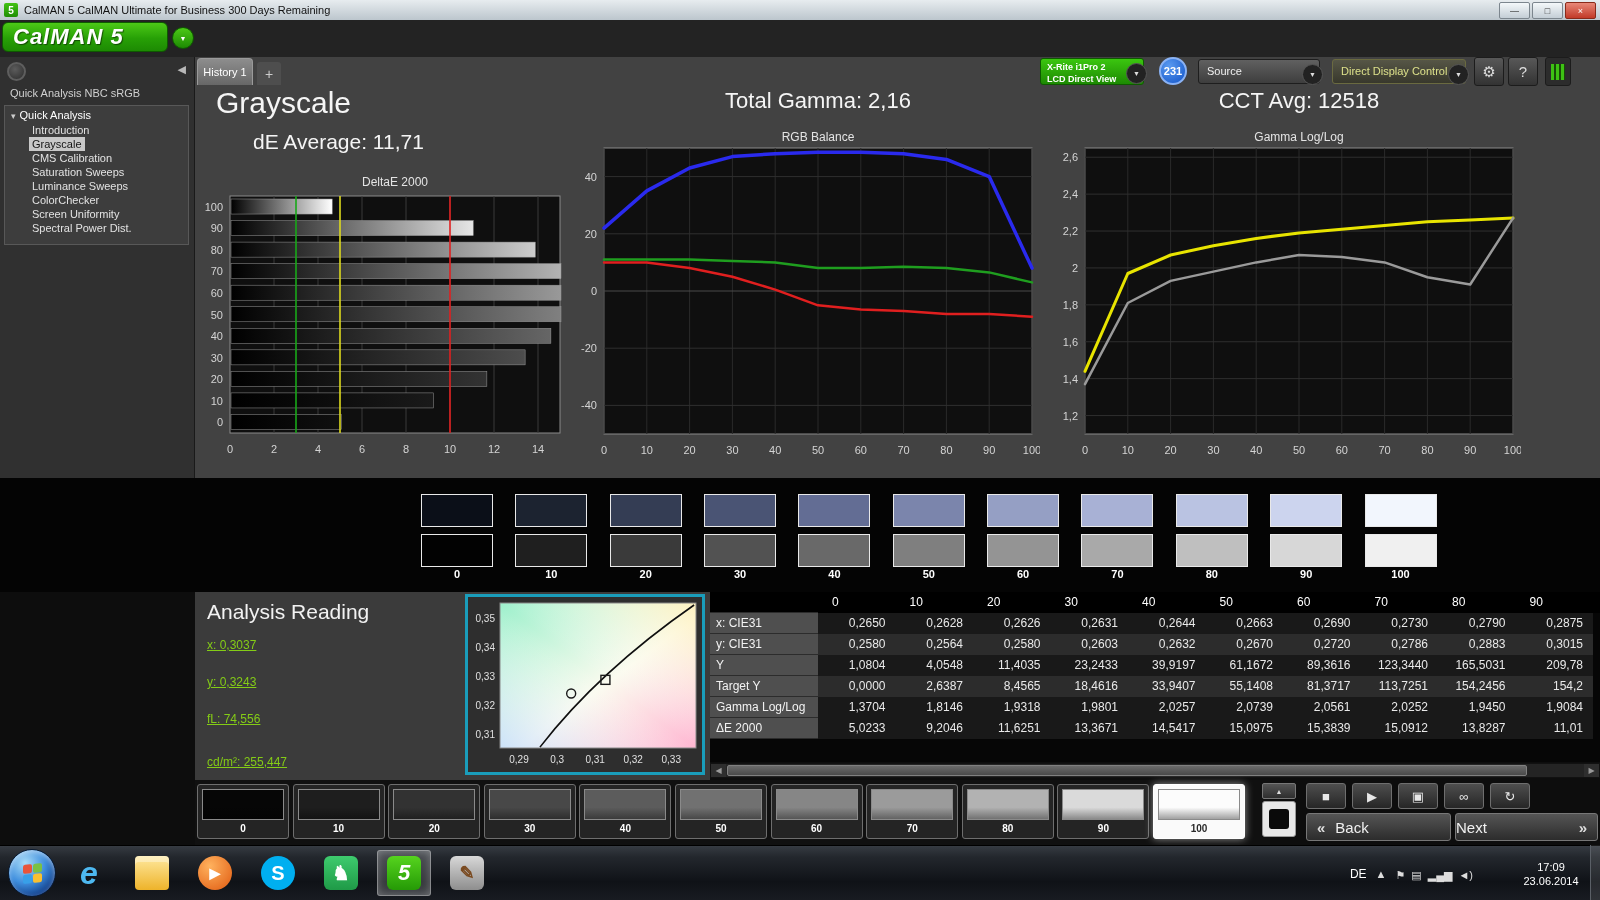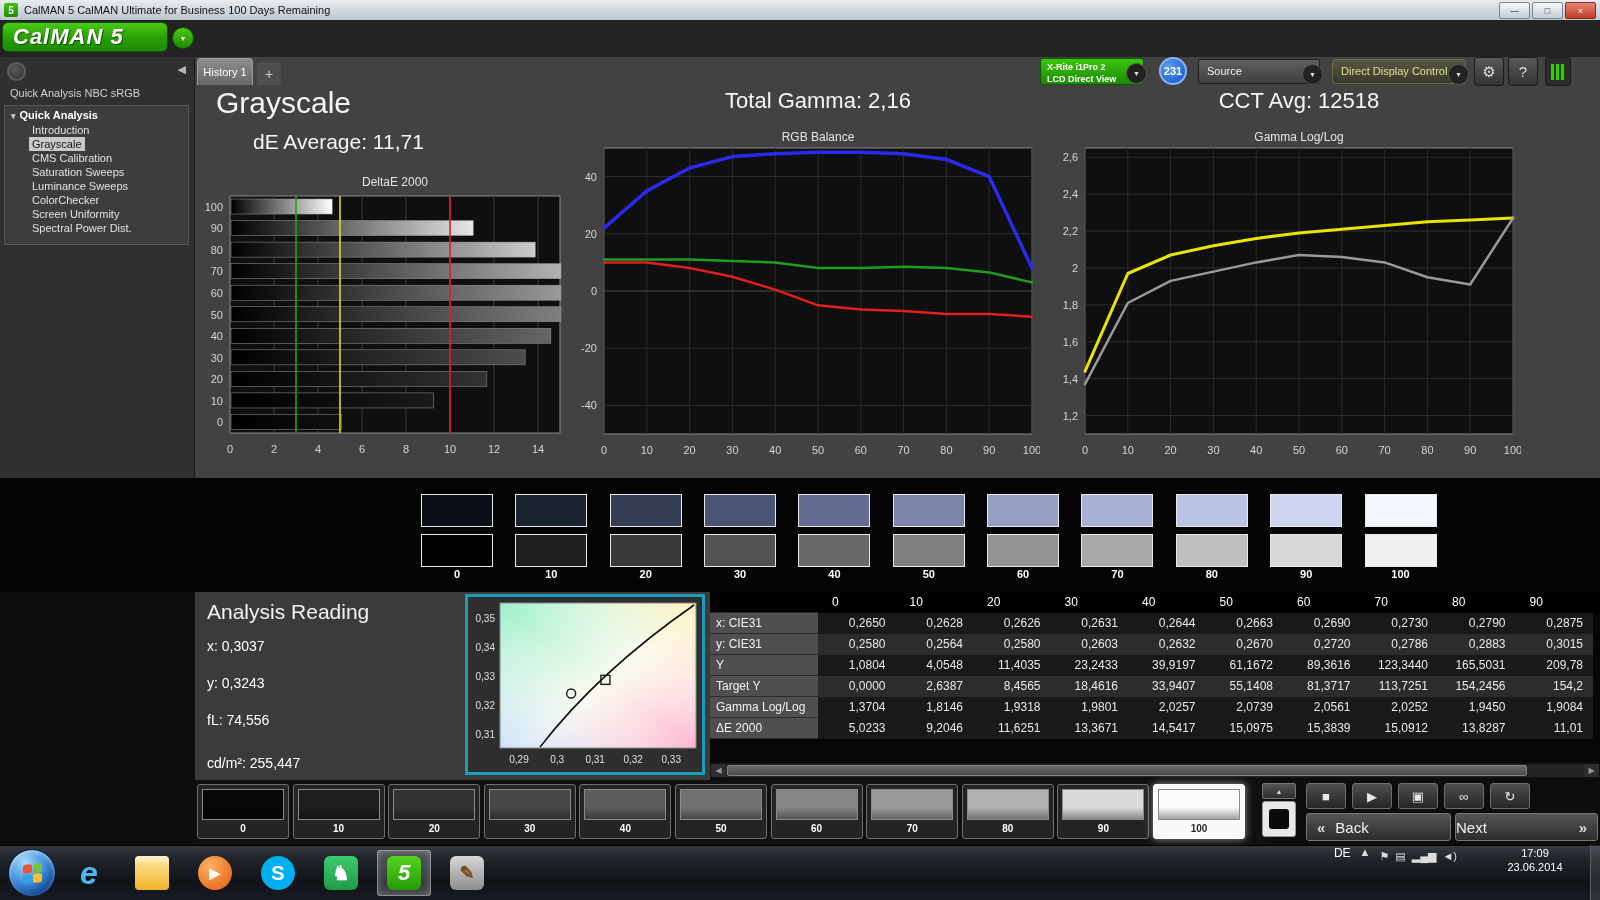--- a/index.html
+++ b/index.html
@@ -54,21 +54,21 @@
   .corner-btn{left:1545px;width:26px;background:#2c2c2c;border:1px solid #1c1c1c;}
   .corner-glyph{width:14px;height:16px;background:repeating-linear-gradient(90deg,#3ec214 0 3px,#184a08 3px 5px);}
 
   
   .sidebar{position:absolute;left:0;top:57px;width:195px;height:421px;background:#303030;border-right:1px solid #1a1a1a;box-sizing:border-box;}
   .side-knob{position:absolute;left:7px;top:5px;width:19px;height:19px;border-radius:50%;
     background:radial-gradient(circle at 40% 35%,#5c5c5c,#2c2c2c);border:2px solid #5e5e5e;box-sizing:border-box;}
   .side-collapse{position:absolute;right:8px;top:6px;color:#b8b8b8;font-size:11px;}
   .side-header{position:absolute;left:10px;top:30px;font-size:11px;color:#d0d0d0;}
   .tree{position:absolute;left:4px;top:48px;width:185px;height:140px;background:#3d3d3d;border:1px solid #585858;box-sizing:border-box;}
-  .tree-root{font-size:11px;font-weight:bold;color:#fff;padding:3px 4px 2px 6px;}
+  .tree-root{font-size:11px;font-weight:normal;color:#fff;padding:3px 4px 2px 6px;}
   .tree-root .expander{color:#ccc;font-size:9px;margin-right:4px;}
   .tree-item{font-size:11px;color:#e2e2e2;line-height:14px;margin-left:24px;width:max-content;padding:0 3px;cursor:default;}
   .tree-item.selected{background:#c9c9c9;color:#151515;}
 
   
   .main-bg{position:absolute;left:195px;top:57px;width:1405px;height:421px;background:#424242;}
   .h1{position:absolute;left:216px;top:86px;font-size:30px;color:#f5f5f5;}
   .h2{position:absolute;font-size:22px;color:#f5f5f5;}
   .de-avg{left:253px;top:130px;font-size:21px;}
   .tg{left:618px;top:88px;width:400px;text-align:center;}
@@ -82,21 +82,21 @@
   #chart-gamma{position:absolute;left:1051px;top:136px;}
 
   
   .swatchstrip{position:absolute;left:0;top:478px;width:1600px;height:114px;background:#040404;}
   .swatch{position:absolute;width:72px;height:33px;border:1px solid #e9e9e9;box-sizing:border-box;}
   .swatch-col-label{position:absolute;top:90px;width:72px;text-align:center;font-size:11px;font-weight:bold;color:#fff;}
 
   
   .reading-panel{position:absolute;left:195px;top:592px;width:515px;height:188px;background:#3b3b3b;}
   .cr-title{position:absolute;left:12px;top:8px;font-size:21px;color:#f2f2f2;}
-  .cr-line{position:absolute;left:12px;font-size:14px;color:#ffffff;}
+  .cr-line{position:absolute;left:12px;font-size:12px;color:#84cc16;text-decoration:underline;}
   .cie-thumb{position:absolute;left:270px;top:2px;width:240px;height:181px;border:3px solid #1a9dbb;background:#2e2e2e;box-sizing:border-box;}
 
   
   .datatable{position:absolute;left:710px;top:592px;width:890px;height:170px;overflow:hidden;background:#060606;}
   .trow{display:grid;grid-template-columns:108px repeat(10,77.5px);height:21px;}
   .trow.thead{background:#000;}
   .tcell{font-size:12px;line-height:21px;white-space:nowrap;overflow:hidden;}
   .thcell{color:#fff;padding-left:14px;}
   .tlabel{background:#4f4f4f;color:#f2f2f2;padding-left:6px;border-bottom:1px solid #2c2c2c;box-sizing:border-box;}
   .tlabel.corner{background:#000;}
@@ -145,36 +145,36 @@
   .task-btn.active{background:rgba(255,255,255,.17);border:1px solid rgba(255,255,255,.4);box-shadow:inset 0 0 10px rgba(255,255,255,.28);}
   .ticon{width:34px;height:34px;border-radius:6px;display:flex;align-items:center;justify-content:center;
     font-size:20px;font-weight:bold;color:#fff;}
   .ticon.internet-explorer{color:#4db8f0;font-style:italic;font-size:32px;background:none;}
   .ticon.file-explorer{background:linear-gradient(#ffe9a0,#eeb32a);box-shadow:inset 0 6px 0 rgba(255,255,255,.35);border-radius:4px;}
   .ticon.media-player{background:radial-gradient(circle at 35% 30%,#ffb25e,#e05a10);border-radius:50%;font-size:14px;}
   .ticon.skype{background:#00aff0;border-radius:50%;font-size:20px;}
   .ticon.evernote{background:linear-gradient(#3ecb6e,#1f9a47);font-size:20px;}
   .ticon.calman{background:linear-gradient(#56d41e,#259a06);font-style:italic;font-size:22px;}
   .ticon.designer{background:linear-gradient(#d8d8d8,#8e8e8e);color:#7a4a20;font-size:18px;}
-  .tray{position:absolute;right:30px;top:0;height:55px;display:flex;align-items:flex-start;gap:9px;}
+  .tray{position:absolute;right:14px;top:0;height:55px;display:flex;align-items:center;gap:9px;}
   .lang{font-size:12px;color:#fff;}
   .tray-glyph{font-size:11px;color:#ddd;}
   .clock{font-size:11px;color:#fff;text-align:center;line-height:14px;width:70px;margin-left:28px;}
   .show-desktop{position:absolute;right:0;top:845px;width:10px;height:55px;background:rgba(255,255,255,.1);border-left:1px solid #5a5f66;box-sizing:border-box;}
 </style>
 </head>
 <body>
 
 <div id="app">
 
   <div class="titlebar">
     <div class="app-icon">
         <span>5</span>
       </div>
-    <span>CalMAN 5 CalMAN Ultimate for Business 100 Days Remaining</span>
+    <span>CalMAN 5 CalMAN Ultimate for Business 300 Days Remaining</span>
     <div class="win-buttons">
       <div class="win-btn">—</div>
       <div class="win-btn">□</div>
       <div class="win-btn close">×</div>
     </div>
   </div>
 
   <div class="appheader"></div>
   <div class="logo">
     <span class="logo-text">CalMAN 5</span>

